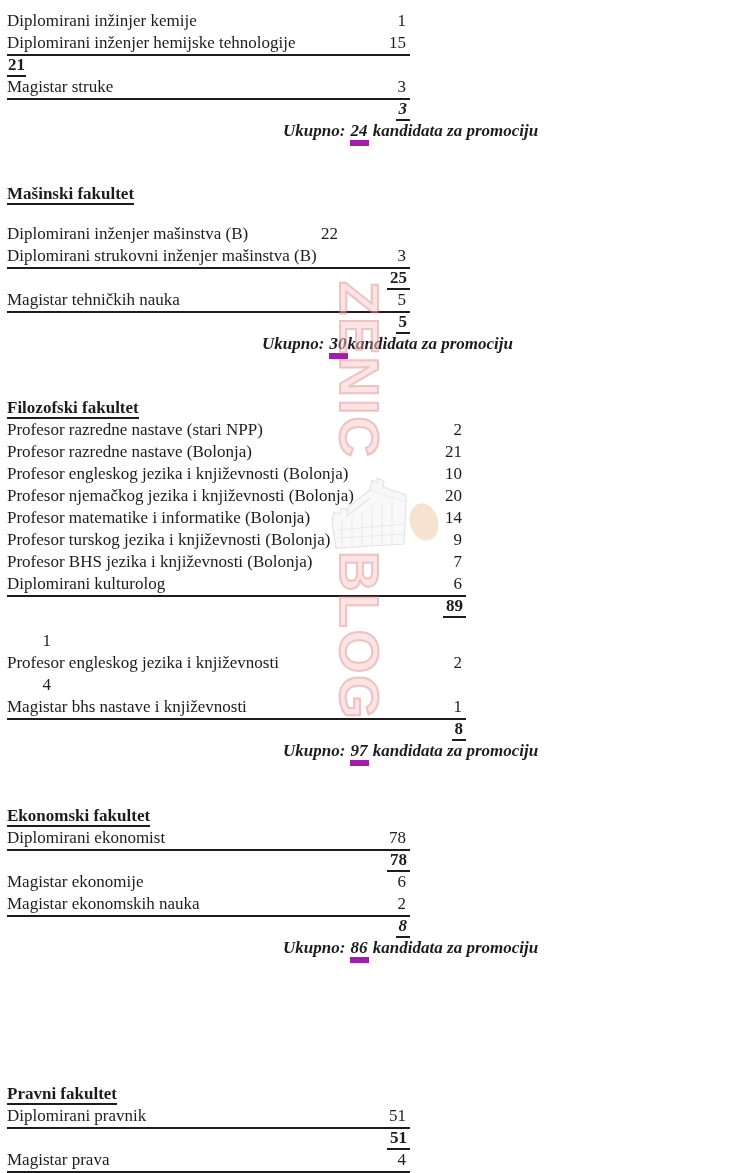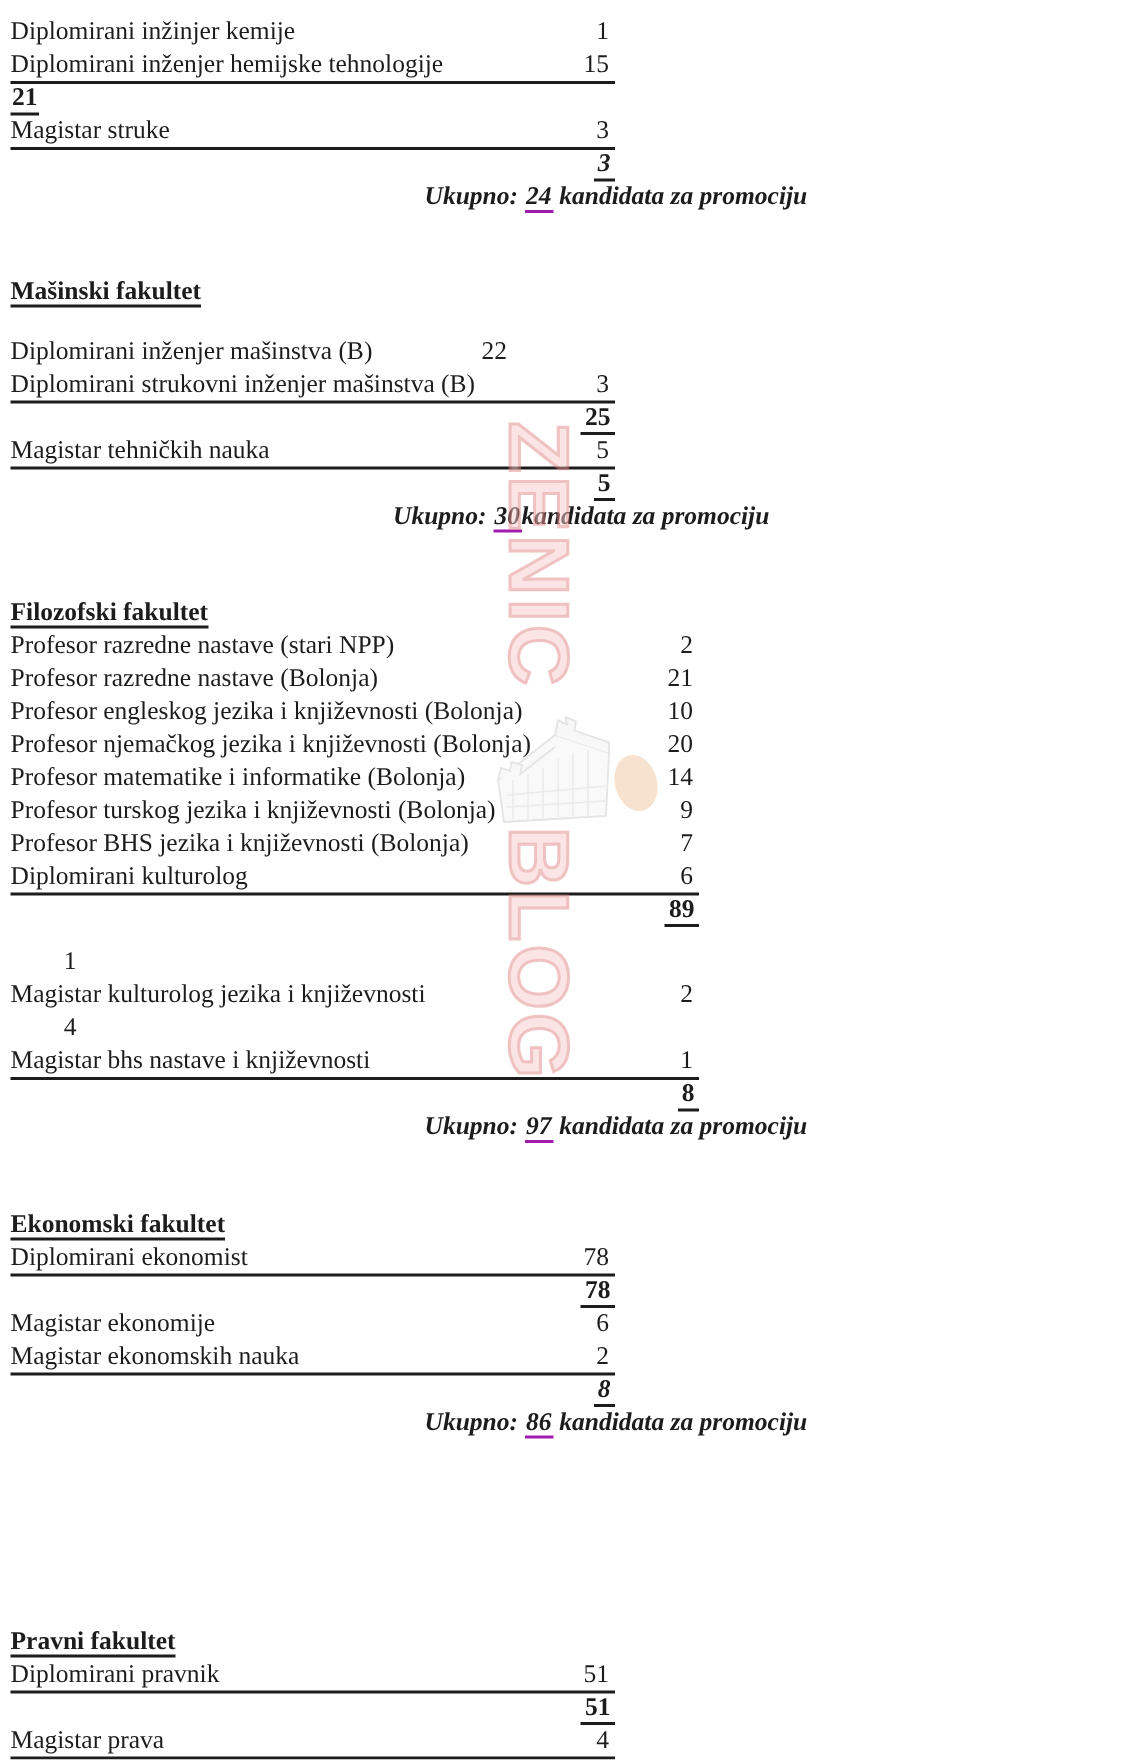--- a/index.html
+++ b/index.html
@@ -23,21 +23,21 @@
   .row{display:flex;box-sizing:border-box;}
   .row.u{border-bottom:2px solid #1c1c1c;margin-bottom:-2px;}
   .row .lbl{flex:1;white-space:nowrap;}
   .row .val{text-align:right;padding-right:4px;min-width:44px;white-space:nowrap;}
   .subtotal{font-weight:bold;text-align:right;box-sizing:border-box;}
   .subtotal .num{border-bottom:2px solid #1c1c1c;padding:0 3px;display:inline-block;line-height:20px;margin-bottom:-2px;}
   .subtotal.it .num{font-style:italic;}
   .subtotal-left{font-weight:bold;}
   .subtotal-left .num{border-bottom:2px solid #1c1c1c;padding:0 1px;display:inline-block;line-height:20px;margin-bottom:-2px;}
   .ukupno{font-weight:bold;font-style:italic;white-space:nowrap;}
-  .ukupno .num{border-bottom:2px solid #a21caf;padding:0 1px;}
+  .ukupno .num{border-bottom:6px solid #a21caf;padding:0 1px;}
   .gap{}
   
   .wm{position:absolute;inset:0;pointer-events:none;opacity:.55;z-index:5;}
   .wm-text{
     position:absolute;
     font-family:"Liberation Sans", sans-serif;
     font-weight:700;
     font-size:56px;
     letter-spacing:2px;
     color:rgba(244,202,202,0.95);
@@ -123,21 +123,21 @@
       <div class="row u" style="width: 459px;">
         <span class="lbl">Diplomirani kulturolog</span>
         <span class="val">6</span>
       </div>
       <div class="subtotal" style="width: 459px;"><span class="num">89</span></div>
       <div class="gap" style="height: 13px;"></div>
       <div class="row" style="width: 459px;">
         <span class="val">1</span>
       </div>
       <div class="row" style="width: 459px;">
-        <span class="lbl">Magistar kulturolog jezika i književnosti</span>
+        <span class="lbl">Profesor engleskog jezika i književnosti</span>
         <span class="val">2</span>
       </div>
       <div class="row" style="width: 459px;">
         <span class="val">4</span>
       </div>
       <div class="row u" style="width: 459px;">
         <span class="lbl">Magistar bhs nastave i književnosti</span>
         <span class="val">1</span>
       </div>
       <div class="subtotal" style="width: 459px;"><span class="num">8</span></div>

